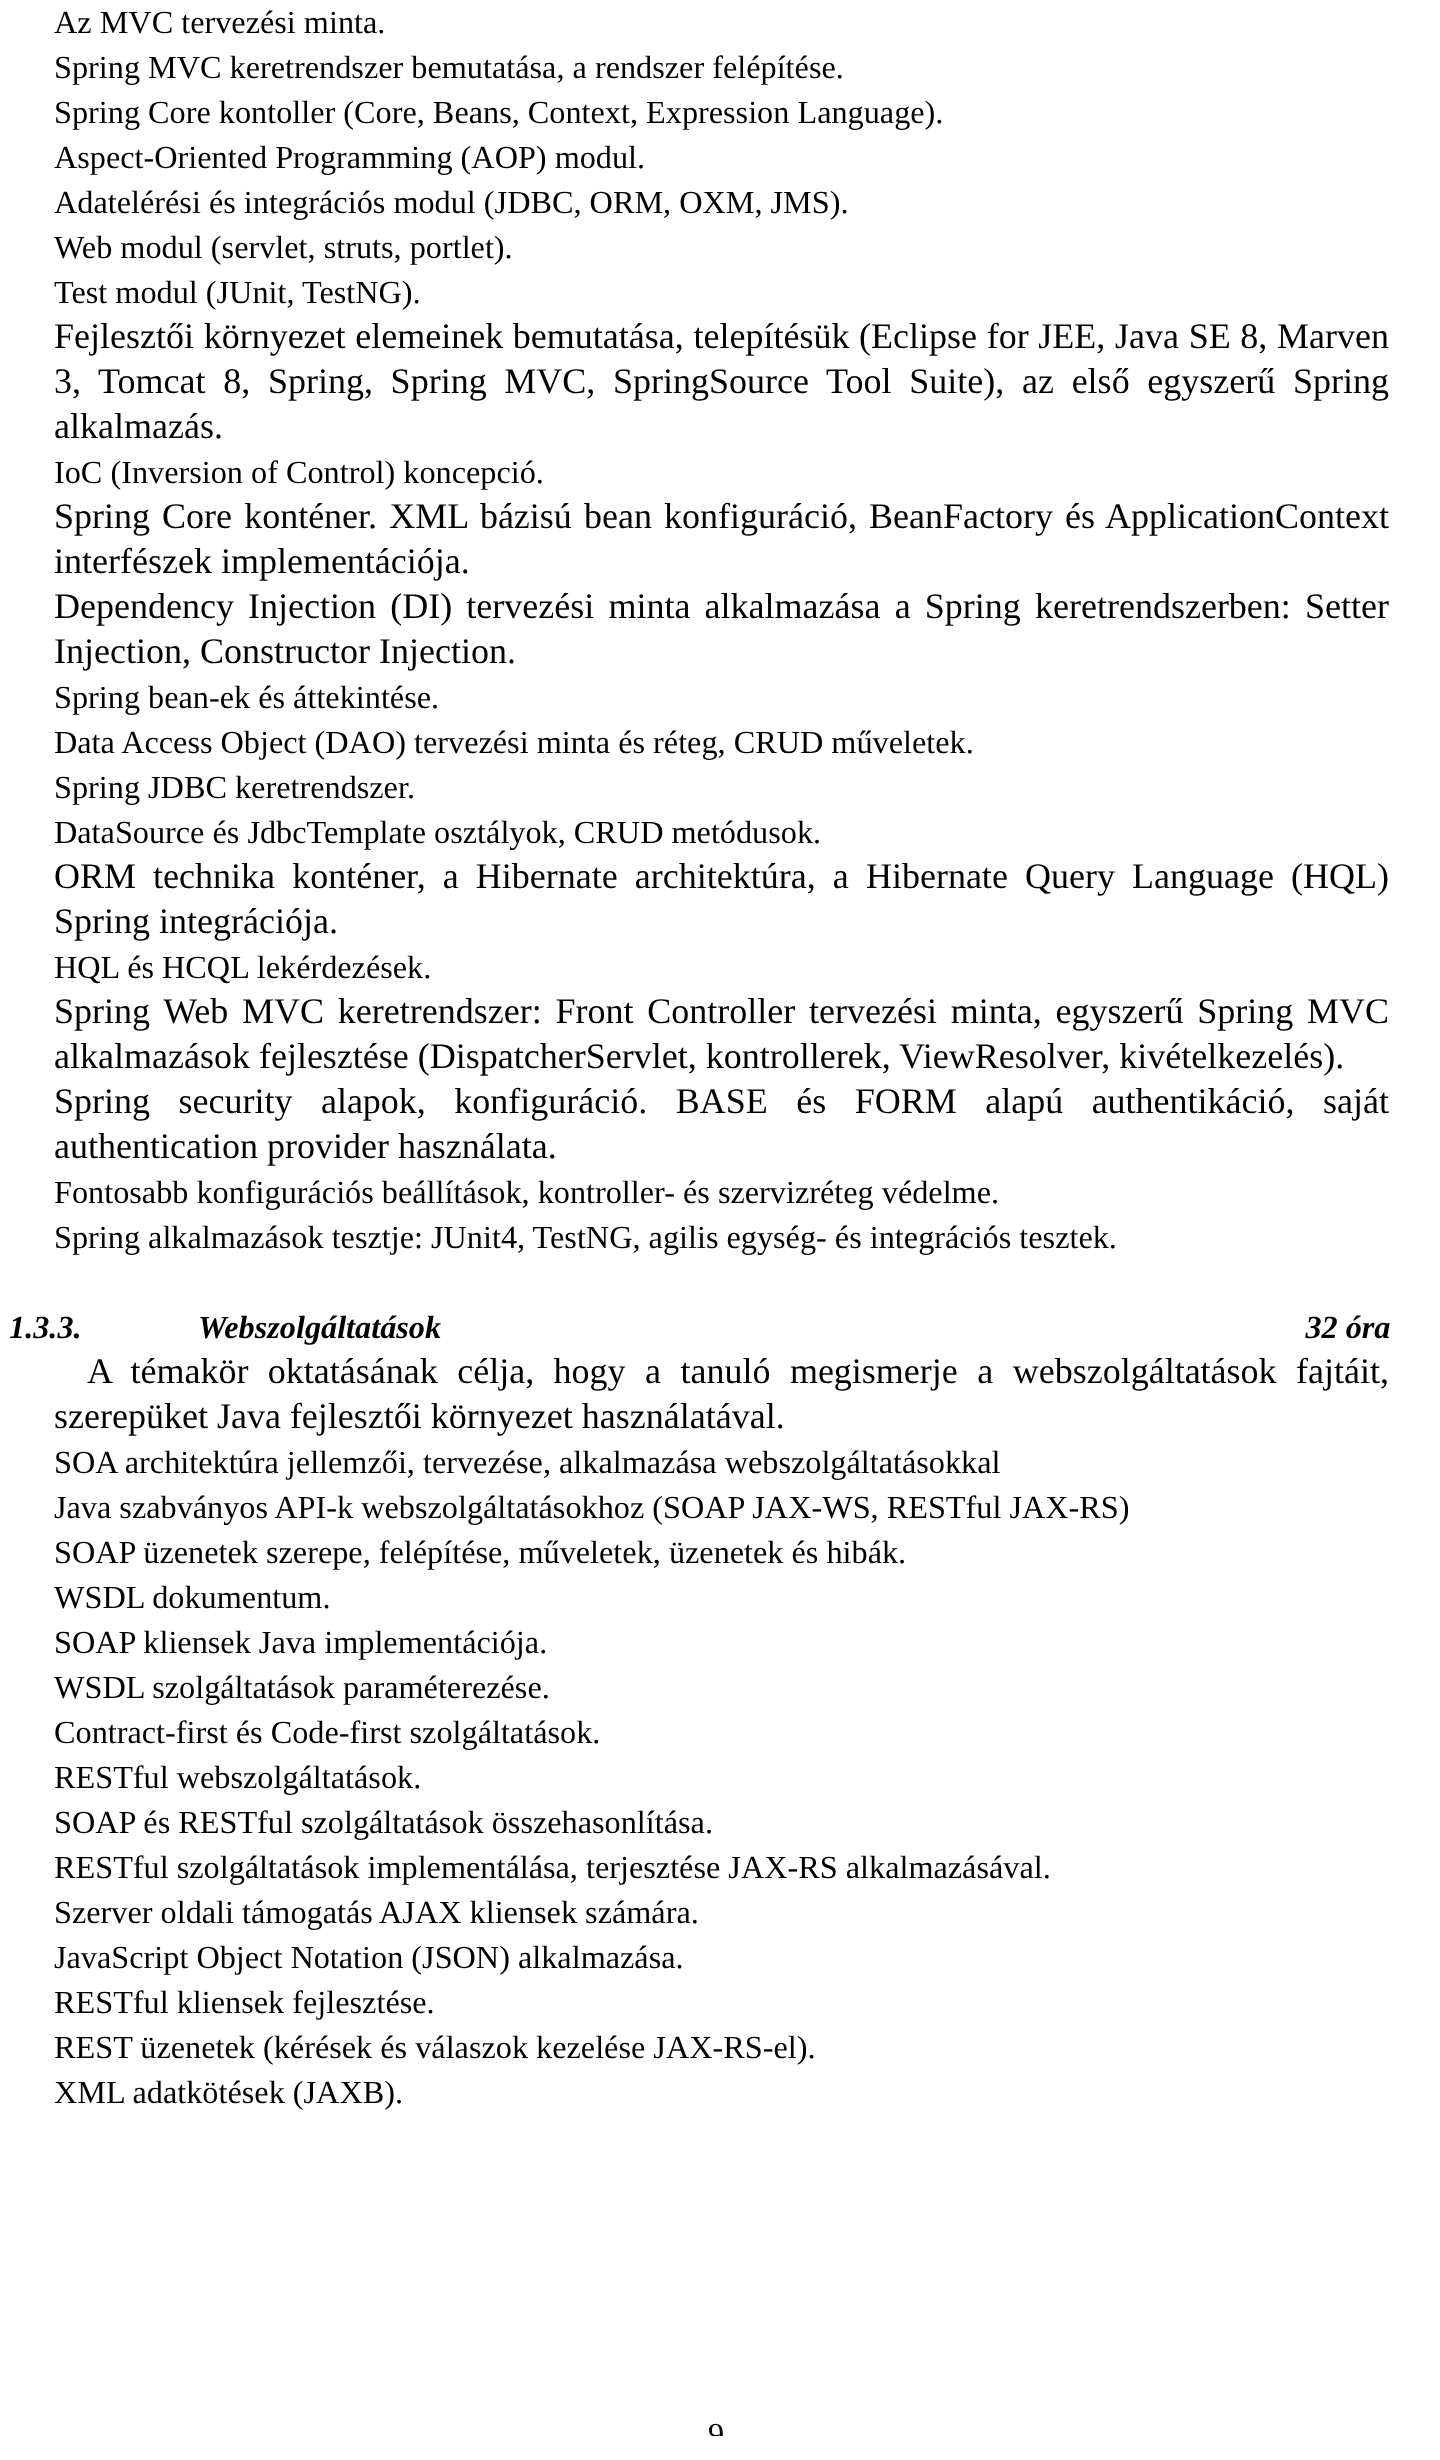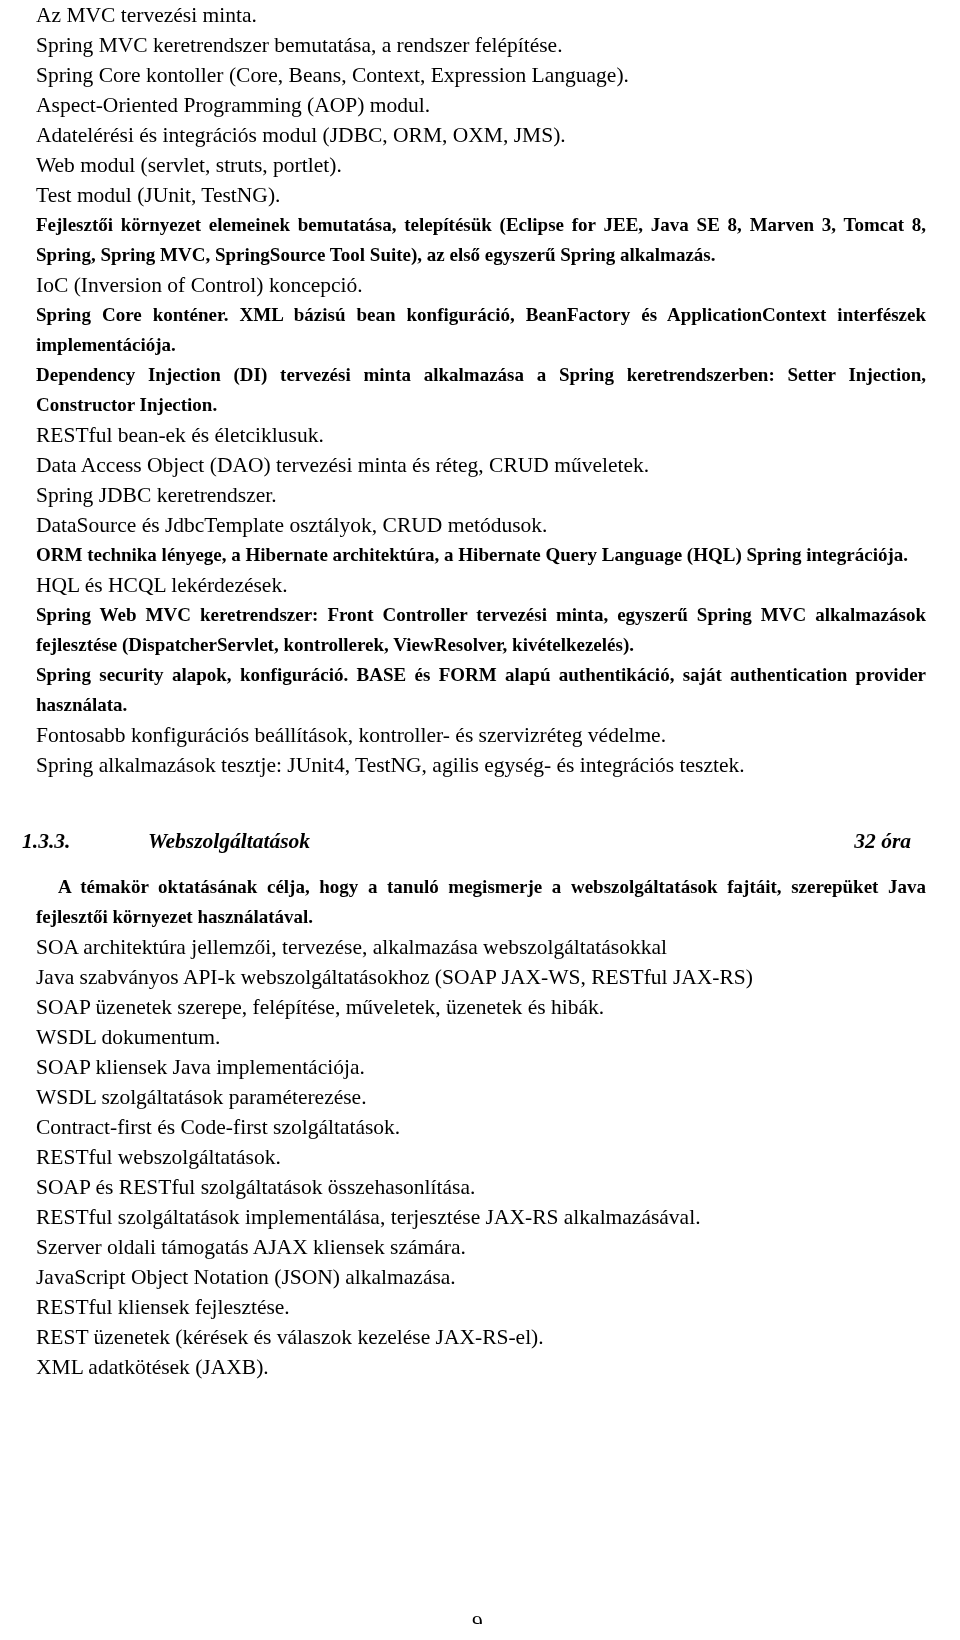--- a/index.html
+++ b/index.html
@@ -33,38 +33,37 @@
     font-size: 21.5px;
     line-height: 30px;
     text-align: left;
     margin: 0;
     padding: 0;
     white-space: pre-wrap;
     letter-spacing: 0.0px;
   }
   
   .para {
-    font-size: 19px;
+    font-size: 24px;
     line-height: 30px;
     margin: 0;
     padding: 0;
     text-align: justify;
     text-justify: inter-word;
     text-align-last: left;
     hyphens: none;
-    font-weight: bold;
   }
   .para.indent {
     text-indent: 22px;
   }
   
   .heading {
     position: relative;
     display: block;
-    margin: 16px;
+    margin: 0;
     padding: 0;
     height: 30px;
     line-height: 30px;
     font-size: 21.5px;
     font-weight: bold;
     font-style: italic;
   }
   .heading-number {
     position: absolute;
     left: -30px;
@@ -113,27 +112,27 @@
 
     <p class="para">Fejlesztői környezet elemeinek bemutatása, telepítésük (Eclipse for JEE, Java SE 8, Marven 3, Tomcat 8, Spring, Spring MVC, SpringSource Tool Suite), az első egyszerű Spring alkalmazás.</p>
 
     <p class="line">IoC (Inversion of Control) koncepció.</p>
 
     <p class="para">Spring Core konténer. XML bázisú bean konfiguráció, BeanFactory és ApplicationContext interfészek implementációja.</p>
 
     <p class="para">Dependency Injection (DI) tervezési minta alkalmazása a Spring keretrendszerben: Setter Injection, Constructor Injection.</p>
 
     <div>
-      <p class="line">RESTful bean-ek és életciklusuk.</p>
+      <p class="line">Spring bean-ek és áttekintése.</p>
       <p class="line">Data Access Object (DAO) tervezési minta és réteg, CRUD műveletek.</p>
       <p class="line">Spring JDBC keretrendszer.</p>
       <p class="line">DataSource és JdbcTemplate osztályok, CRUD metódusok.</p>
     </div>
 
-    <p class="para">ORM technika lényege, a Hibernate architektúra, a Hibernate Query Language (HQL) Spring integrációja.</p>
+    <p class="para">ORM technika konténer, a Hibernate architektúra, a Hibernate Query Language (HQL) Spring integrációja.</p>
 
     <p class="line">HQL és HCQL lekérdezések.</p>
 
     <p class="para">Spring Web MVC keretrendszer: Front Controller tervezési minta, egyszerű Spring MVC alkalmazások fejlesztése (DispatcherServlet, kontrollerek, ViewResolver, kivételkezelés).</p>
 
     <p class="para">Spring security alapok, konfiguráció. BASE és FORM alapú authentikáció, saját authentication provider használata.</p>
 
     <div>
       <p class="line">Fontosabb konfigurációs beállítások, kontroller- és szervizréteg védelme.</p>
       <p class="line">Spring alkalmazások tesztje: JUnit4, TestNG, agilis egység- és integrációs tesztek.</p>

